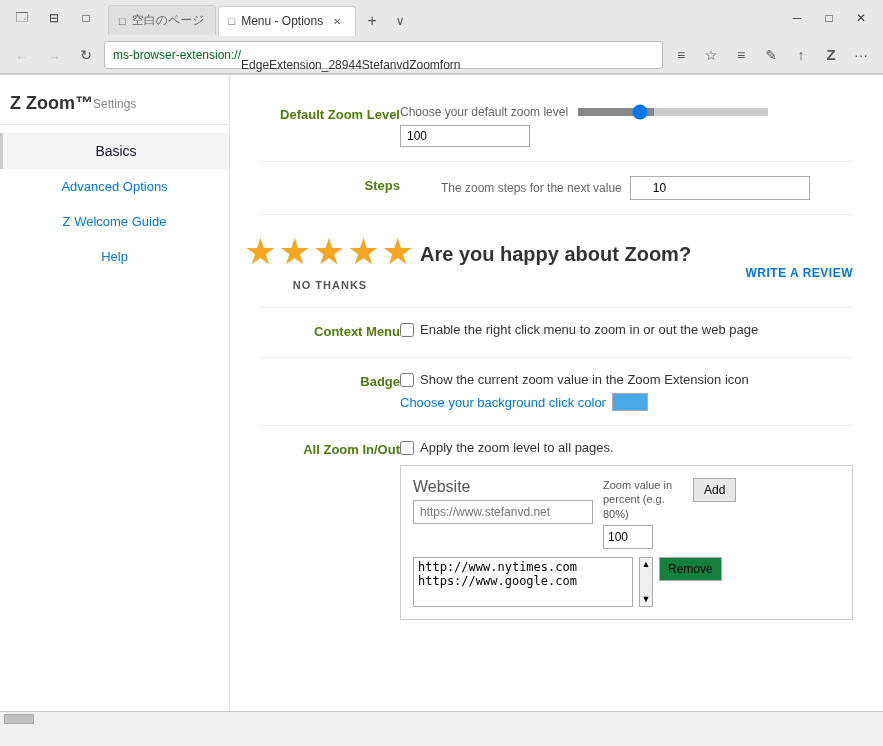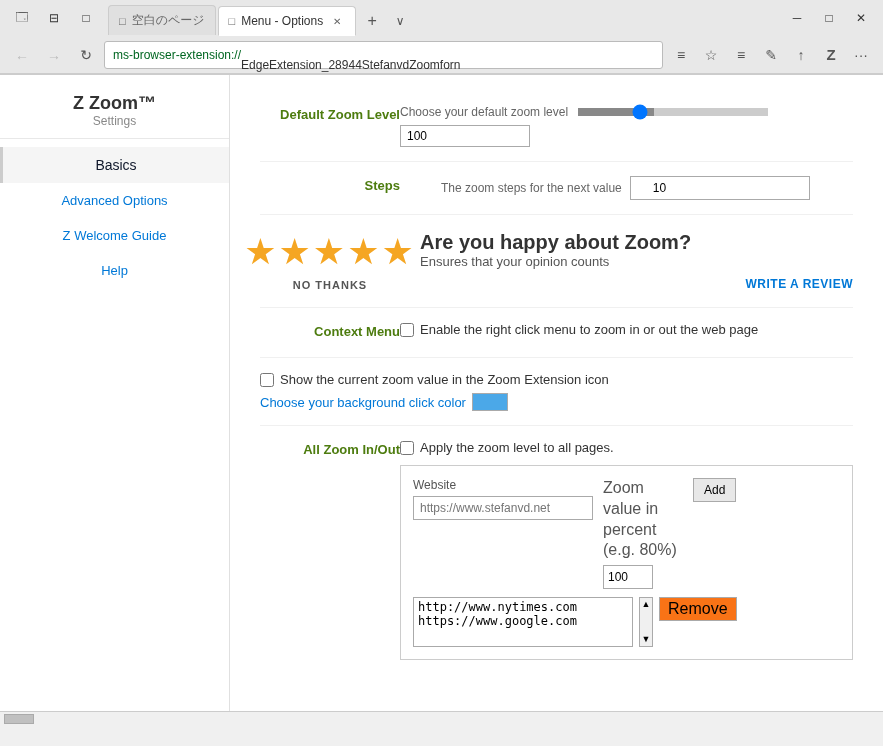--- a/index.html
+++ b/index.html
@@ -25,21 +25,21 @@
     .url-text { color: #333; font-size: 12px; margin-top: 20px; }
     .toolbar-icons { display: flex; gap: 2px; align-items: center; }
     .toolbar-icon { width: 28px; height: 28px; border: none; background: transparent; cursor: pointer; color: #555; font-size: 14px; display: flex; align-items: center; justify-content: center; border-radius: 3px; }
     .z-icon { font-weight: bold; font-size: 15px; }
 
     
     .main-area { display: flex; height: calc(746px - 36px - 34px - 38px - 2px); background: white; }
 
     
     .sidebar { width: 230px; min-width: 230px; border-right: 1px solid #e0e0e0; background: white; display: flex; flex-direction: column; }
-    .sidebar-logo { display: flex; flex-direction: column; align-items: center; padding: 18px 10px 10px; border-bottom: 1px solid #e8e8e8; }
+    .sidebar-logo { display: flex; flex-direction: row; align-items: center; padding: 18px 10px 10px; border-bottom: 1px solid #e8e8e8; }
     .logo-text { font-size: 18px; font-weight: bold; color: #333; }
     .logo-sub { font-size: 12px; color: #888; }
     .sidebar-nav { display: flex; flex-direction: column; padding-top: 8px; }
     .nav-item { padding: 10px 20px; cursor: pointer; font-size: 13px; color: #0078d7; text-align: center; }
     .nav-item.active { background: #f5f5f5; color: #0f172a; font-size: 14px; border-left: 3px solid #ccc; }
 
     
     .content { flex: 1; overflow-y: auto; padding: 0; background: white; }
     .content-inner { padding: 16px 30px; }
 
@@ -74,29 +74,29 @@
     .checkbox-row input[type="checkbox"] { width: 14px; height: 14px; }
     .checkbox-label { font-size: 13px; color: #333; }
 
     
     .badge-color { width: 36px; height: 18px; background: #4ba8e8; border: 1px solid #aaa; display: inline-block; vertical-align: middle; margin-left: 6px; cursor: pointer; }
 
     
     .website-table { border: 1px solid #ccc; padding: 12px; margin-top: 10px; background: white; }
     .website-table-header { display: flex; gap: 10px; align-items: flex-start; margin-bottom: 8px; }
     .website-col { display: flex; flex-direction: column; gap: 4px; }
-    .website-col label { font-size: 12px; color: #555; }
+    .website-col label { font-size: 16px; color: #555; }
     .website-input { width: 180px; height: 24px; border: 1px solid #aaa; padding: 2px 6px; font-size: 12px; color: #aaa; }
     .zoom-col { display: flex; flex-direction: column; gap: 4px; }
-    .zoom-col label { font-size: 16px; color: #555; line-height: 1.3; }
+    .zoom-col label { font-size: 11px; color: #555; line-height: 1.3; }
     .zoom-val-input { width: 50px; height: 24px; border: 1px solid #aaa; padding: 2px 4px; font-size: 12px; }
     .add-btn { height: 24px; padding: 0 10px; background: #e8e8e8; border: 1px solid #aaa; cursor: pointer; font-size: 12px; }
     .website-list { display: flex; gap: 6px; align-items: flex-start; }
     .site-textarea { width: 220px; height: 50px; border: 1px solid #aaa; font-size: 12px; padding: 2px 4px; resize: none; overflow: hidden; }
-    .remove-btn { height: 24px; padding: 0 8px; background: #f97316; border: 1px solid #aaa; cursor: pointer; font-size: 16px; }
+    .remove-btn { height: 24px; padding: 0 8px; background: #15803d; border: 1px solid #aaa; cursor: pointer; font-size: 12px; }
 
     
     .content::-webkit-scrollbar { width: 10px; }
     .content::-webkit-scrollbar-track { background: #f0f0f0; }
     .content::-webkit-scrollbar-thumb { background: #c0c0c0; border: 1px solid #aaa; }
 
     
     .bottom-scroll { height: 14px; background: #f0f0f0; border-top: 1px solid #ccc; display: flex; align-items: center; }
   </style>
 </head>
@@ -188,36 +188,36 @@
         </div>
       </div>
 
       <div class="review-section">
         <div class="stars-side">
           <div class="stars">★★★★★</div>
           <div class="no-thanks">NO THANKS</div>
         </div>
         <div class="review-right">
           <div class="review-title">Are you happy about Zoom?</div>
-          <div class="review-sub">Ensures that your opinion counts</div>
           <div class="write-review">WRITE A REVIEW</div>
         </div>
       </div>
 
       <div class="setting-row">
         <div class="setting-label">Context Menu</div>
         <div class="setting-control">
           <div class="checkbox-row">
             <input type="checkbox" style="">
             <span class="checkbox-label">Enable the right click menu to zoom in or out the web page</span>
           </div>
         </div>
       </div>
 
       <div class="setting-row">
+        <div class="setting-label">Badge</div>
         <div class="setting-control">
           <div class="checkbox-row">
             <input type="checkbox" style="">
             <span class="checkbox-label">Show the current zoom value in the Zoom Extension icon</span>
           </div>
           <div style="display:flex; align-items:center; margin-top:6px;">
             <span style="font-size:13px; color:#0078d7;">Choose your background click color</span>
             <span class="badge-color" style="background: rgb(75, 168, 232);"></span>
           </div>
         </div>

